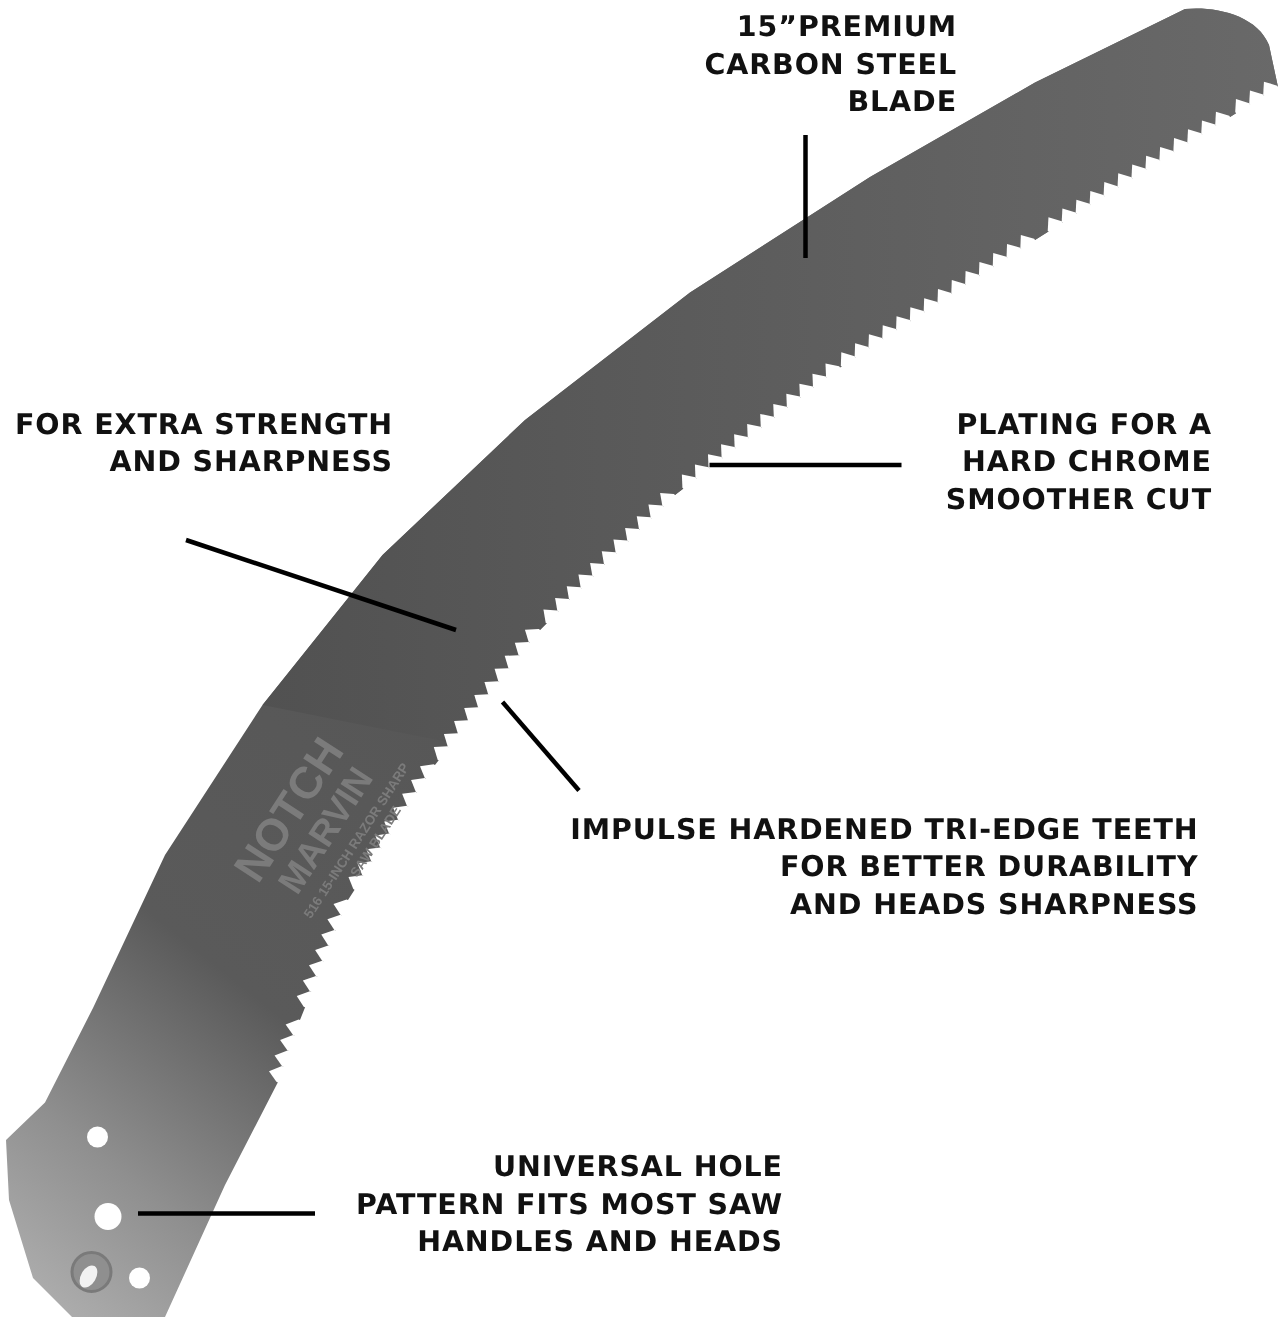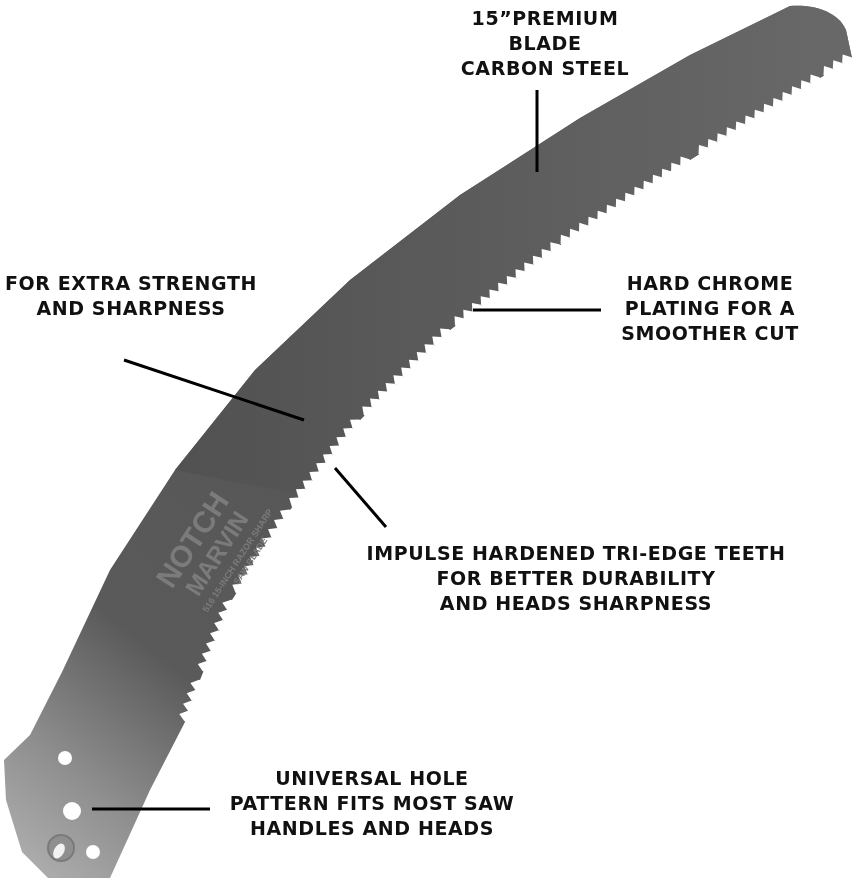--- a/index.html
+++ b/index.html
@@ -25,21 +25,21 @@
       width: 856px;
       height: 883px;
     }
     .callout {
       position: absolute;
       color: #111111;
       font-weight: bold;
       font-size: 19px;
       line-height: 25px;
       letter-spacing: 0.6px;
-      text-align: center;
+      text-align: right;
       white-space: nowrap;
       margin: 0;
     }
     .callout .line-txt { display: block; }
     #callout-top { left: 452px; top: 6px; width: 186px; }
     #callout-left { left: 0px; top: 271px; width: 262px; }
     #callout-right { left: 612px; top: 271px; width: 196px; }
     #callout-teeth { left: 353px; top: 541px; width: 446px; }
     #callout-holes { left: 222px; top: 766px; width: 300px; }
   </style>
@@ -195,32 +195,32 @@
 
     <line x1="537" y1="90" x2="537" y2="172" stroke="#000" stroke-width="3"></line>
     <line x1="124" y1="360" x2="304" y2="420" stroke="#000" stroke-width="3"></line>
     <line x1="473" y1="310" x2="601" y2="310" stroke="#000" stroke-width="3"></line>
     <line x1="335" y1="468" x2="386" y2="527" stroke="#000" stroke-width="3"></line>
     <line x1="92" y1="809" x2="210" y2="809" stroke="#000" stroke-width="3"></line>
   </svg>
 
   <div class="callout" id="callout-top">
     <span class="line-txt">15”PREMIUM</span>
+    <span class="line-txt">CARBON STEEL</span>
     <span class="line-txt">BLADE</span>
-    <span class="line-txt">CARBON STEEL</span>
   </div>
 
   <div class="callout" id="callout-left">
     <span class="line-txt">FOR EXTRA STRENGTH</span>
     <span class="line-txt">AND SHARPNESS</span>
   </div>
 
   <div class="callout" id="callout-right">
+    <span class="line-txt">PLATING FOR A</span>
     <span class="line-txt">HARD CHROME</span>
-    <span class="line-txt">PLATING FOR A</span>
     <span class="line-txt">SMOOTHER CUT</span>
   </div>
 
   <div class="callout" id="callout-teeth">
     <span class="line-txt">IMPULSE HARDENED TRI-EDGE TEETH</span>
     <span class="line-txt">FOR BETTER DURABILITY</span>
     <span class="line-txt">AND HEADS SHARPNESS</span>
   </div>
 
   <div class="callout" id="callout-holes">

